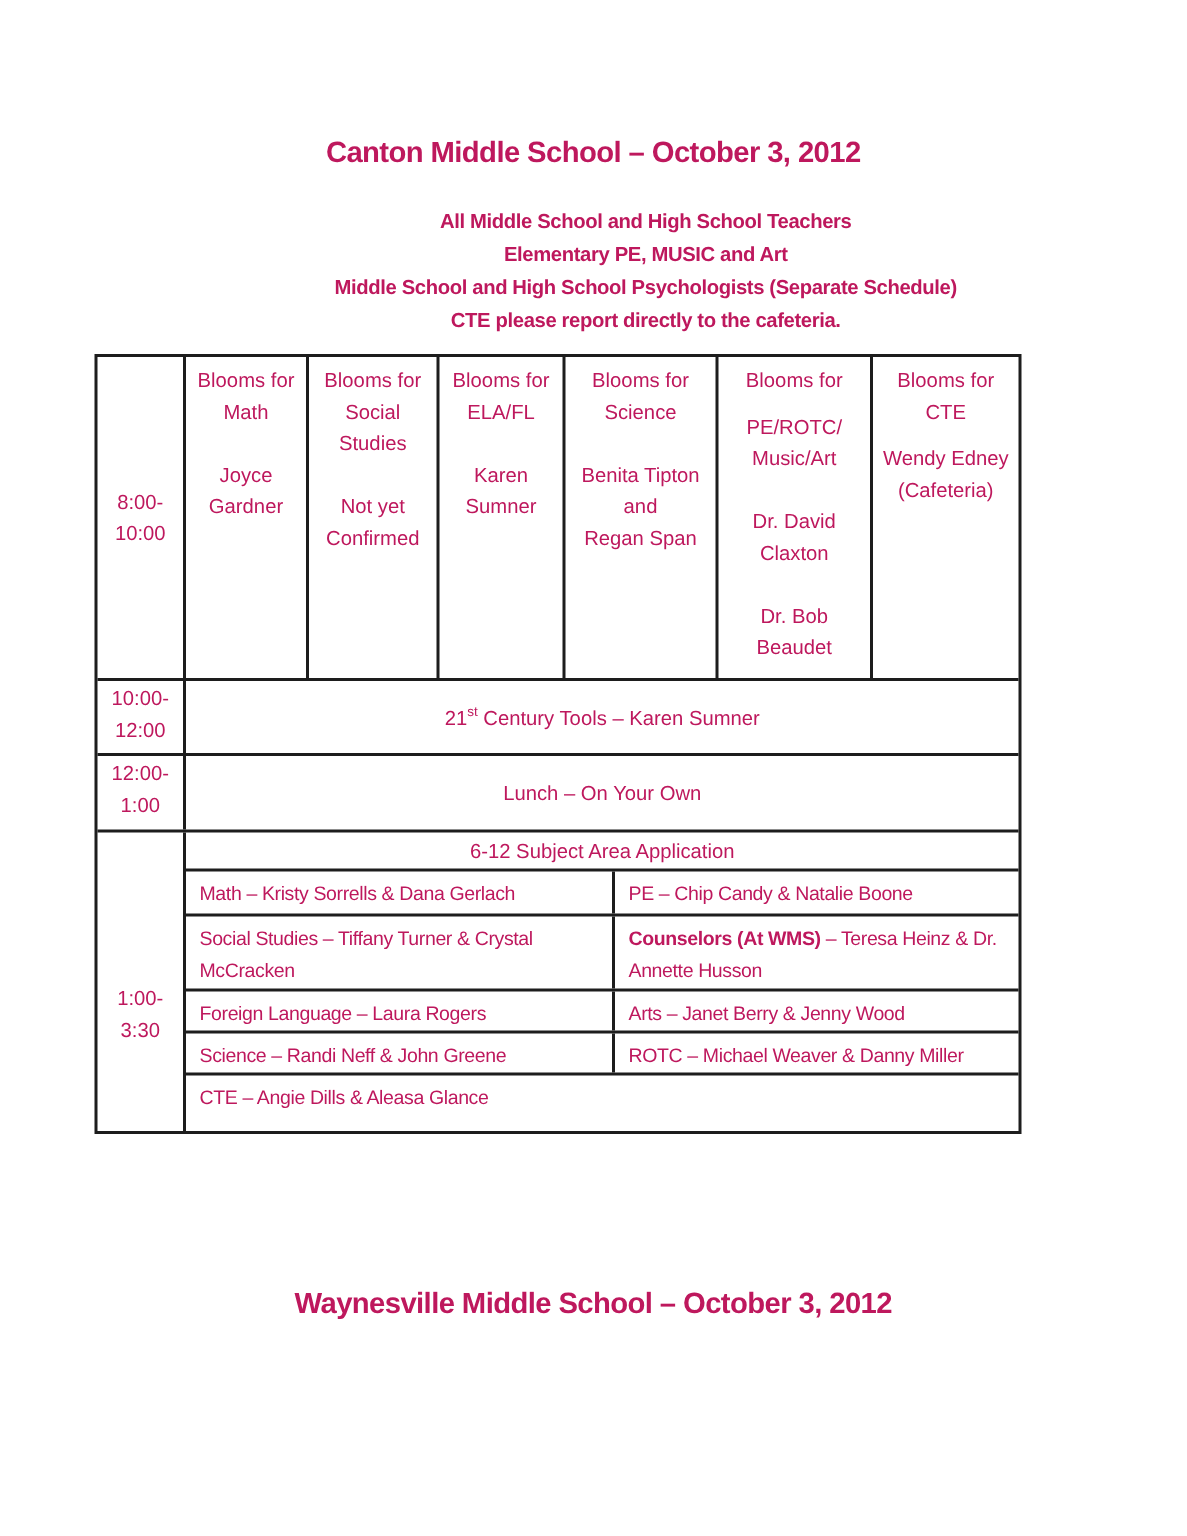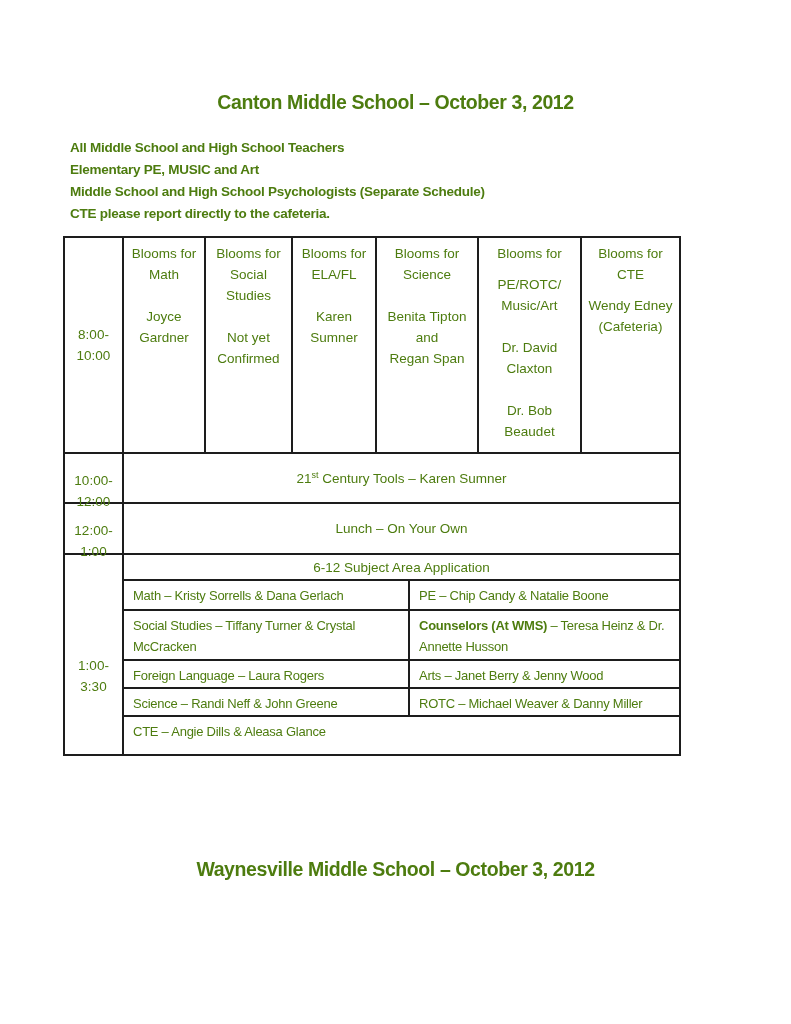--- a/index.html
+++ b/index.html
@@ -2,38 +2,39 @@
 <html><head>
 <meta charset="utf-8">
 <style>
   * { margin:0; padding:0; box-sizing:border-box; }
   html,body { background:#ffffff; }
   .page {
     position:relative;
     width:791px; height:1024px;
     background:#ffffff;
     font-family:"Liberation Sans", sans-serif;
-    color:#4d7c0f;
+    color:#be185d;
     overflow:hidden;
   }
   .doc-title {
     text-align:center;
     font-size:19.5px;
     font-weight:bold;
     letter-spacing:-0.4px;
     line-height:22px;
   }
   .title-canton { padding-top:91px; }
   .title-waynesville { margin-top:102px; }
   .intro {
     margin:24px 0 0 70px;
     font-weight:bold;
     font-size:13.5px;
     letter-spacing:-0.25px;
     line-height:22px;
+    text-align:center;
   }
   
   .tbl {
     margin:11px 0 0 63px;
     width:618px;
     border:2px solid #1d1d1d;
     font-size:13.5px;
     line-height:21px;
   }
   .row { display:flex; border-bottom:2px solid #1d1d1d; }
@@ -43,21 +44,21 @@
   .r1 { height:216px; }
   .r2 { height:50px; }
   .r3 { height:51px; }
   .r4 { height:199px; }
   .time {
     width:59px; flex:none;
     display:flex; flex-direction:column;
     align-items:center; text-align:center;
   }
   .time-center { justify-content:center; }
-  .time-top { padding-top:17px; line-height:19px; }
+  .time-top { padding-top:2px; line-height:19px; }
   .time-low { padding-top:100px; }
   .sess {
     display:flex; flex-direction:column; 
     text-align:center; padding:5px 2px 0 2px;
   }
   .w-math{width:82px;} .w-ss{width:87px;} .w-ela{width:84px;}
   .w-sci{width:102px;} .w-pe{width:103px;} .w-cte{flex:1;}
   .ln { min-height:21px; }
   .gap-f { height:21px; }
   .gap-h { height:10px; }

